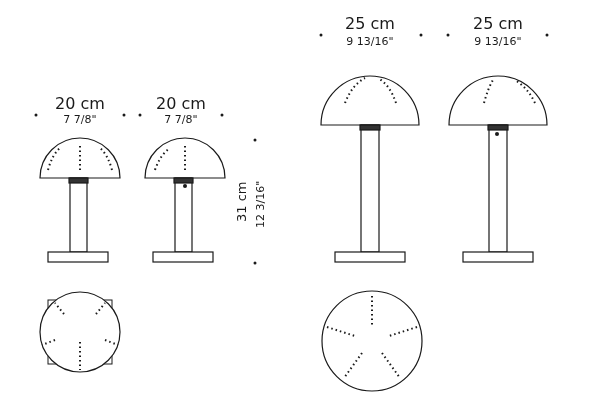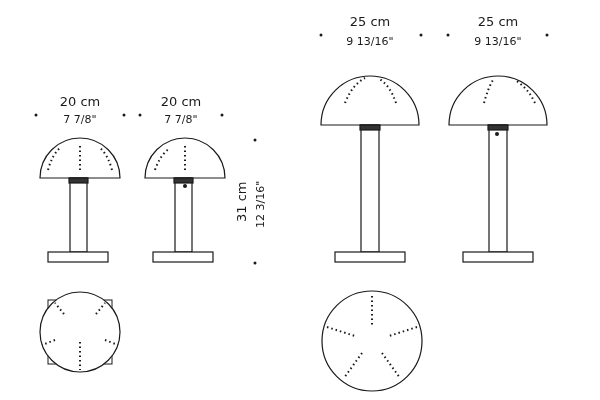--- a/index.html
+++ b/index.html
@@ -1,17 +1,17 @@
 <!DOCTYPE html>
 <html><head>
 <meta charset="utf-8">
 <style>
   html, body { margin:0; padding:0; background:#ffffff; }
   body { width:600px; height:400px; position:relative; overflow:hidden; font-family:"DejaVu Sans", sans-serif; color:#1a1a1a; }
-  .lbl { position:absolute; font-size:13px; text-align:center; white-space:nowrap; }
+  .lbl { position:absolute; font-size:16px; text-align:center; white-space:nowrap; }
   .sub { position:absolute; font-size:11px; text-align:center; white-space:nowrap; }
   .vlbl { position:absolute; transform:rotate(-90deg); transform-origin:left top; white-space:nowrap; }
   svg { position:absolute; left:0; top:0; }
 </style>
 </head>
 <body>
 
 <svg width="600" height="400" viewBox="0 0 600 400">
   <g stroke="#1a1a1a" fill="none" stroke-width="1.2">
 

